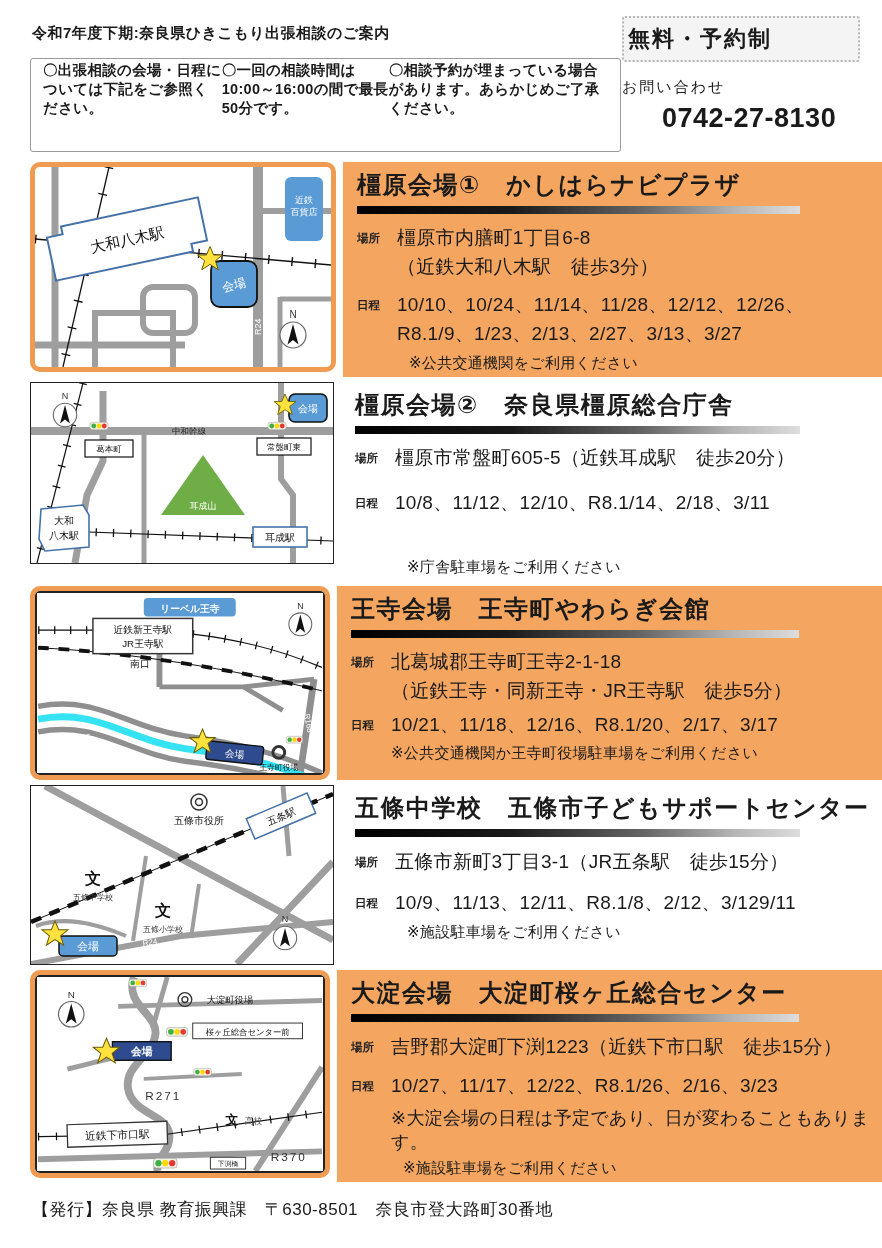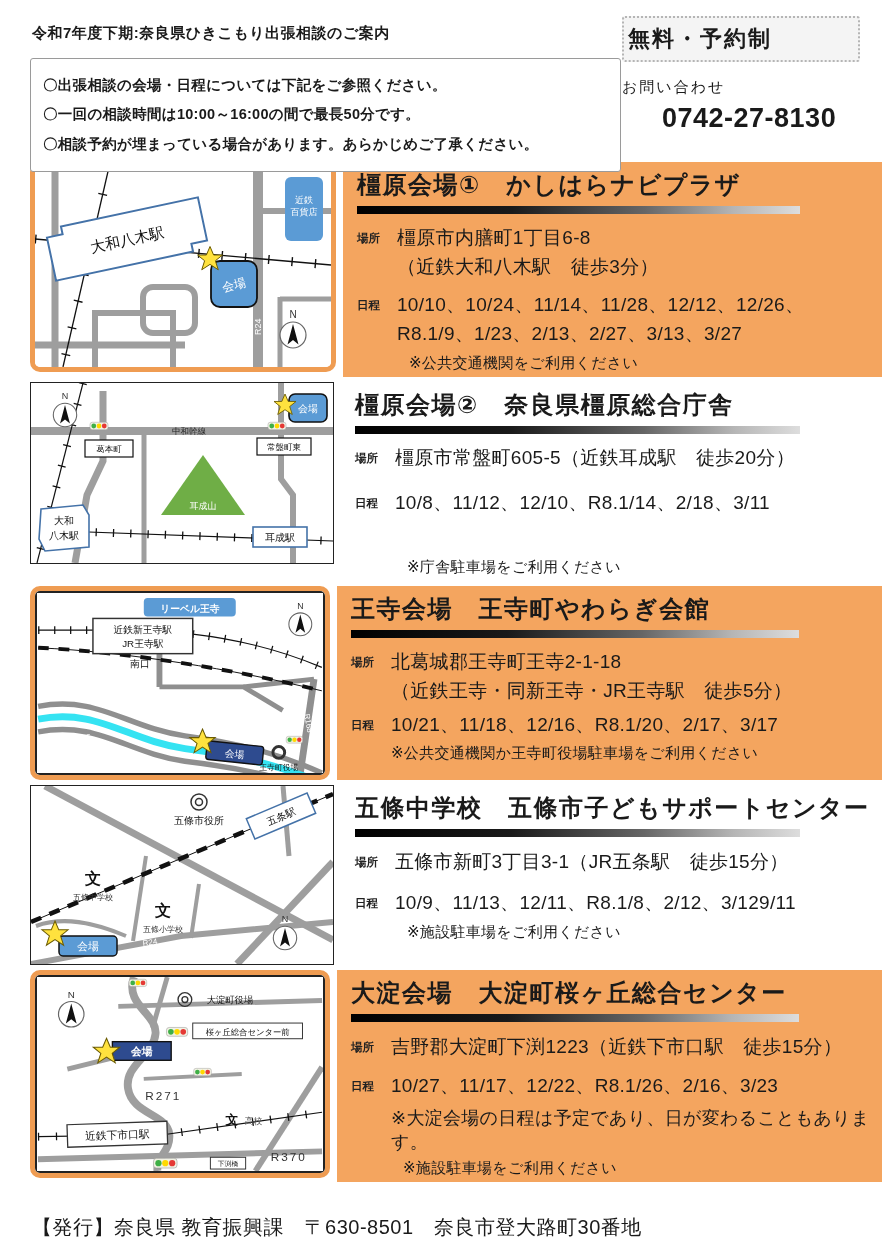--- a/index.html
+++ b/index.html
@@ -7,22 +7,22 @@
     width:882px;height:1248px;background:#ffffff;
     font-family:"Liberation Sans","DejaVu Sans",sans-serif;
     color:#1a1a1a;overflow:hidden;position:relative;
   }
   
   .header{position:relative;height:162px;}
   .doc-title{position:absolute;left:32px;top:24px;font-size:15px;font-weight:bold;letter-spacing:.5px;}
   .notes-box{
     position:absolute;left:30px;top:58px;width:565px;height:88px;
     border:1px solid #9a9a9a;border-radius:3px;background:#fff;
-    display:flex;flex-direction:column;justify-content:space-around;
-    padding:12px 12px;box-sizing:content-box;
+    display:flex;flex-direction:row;justify-content:space-around;
+    padding:2px 12px;box-sizing:content-box;
   }
   .notes-box .note-line{font-size:14.5px;font-weight:bold;letter-spacing:.3px;}
   .contact-col{position:absolute;left:622px;top:16px;width:238px;text-align:left;}
   .free-badge{
     border:2px dotted #b5b5b5;border-radius:3px;background:#f4f4f4;
     font-size:22px;font-weight:bold;letter-spacing:2px;padding:6px 4px;
   }
   .contact-label{font-size:15px;margin-top:16px;letter-spacing:2px;}
   .phone{font-size:27px;font-weight:bold;letter-spacing:.5px;margin-top:6px;margin-left:40px;}
   
@@ -37,21 +37,21 @@
   .v-title{font-size:24px;font-weight:bold;letter-spacing:1.5px;white-space:nowrap;}
   .grad-bar{height:8px;width:86%;margin:5px 0 9px 0;
     background:linear-gradient(90deg,#000 0%,#1a1a1a 35%,#666 65%,#b5b5b5 85%,#ddd 100%);}
   .field{display:flex;margin-top:3px;}
   .f-label{flex:0 0 40px;font-size:11.5px;font-weight:bold;padding-top:8px;color:#222;}
   .f-text{font-size:19px;line-height:1.55;letter-spacing:.3px;}
   .note{font-size:15px;margin:5px 0 0 52px;letter-spacing:.3px;}
   .note.big{font-size:18px;margin-left:40px;}
   .note.mt-lg{margin-top:40px;}
   
-  .footer{margin:32px 0 0 32px;font-size:20px;letter-spacing:.5px;}
+  .footer{margin:16px 0 0 32px;font-size:17px;letter-spacing:.5px;}
   
   svg text{font-family:"Liberation Sans","DejaVu Sans",sans-serif;}
 </style>
 </head>
 <body>
 
 <svg width="0" height="0" style="position:absolute" aria-hidden="true">
   <defs>
     <polygon id="star" points="0,-10 2.9,-3.2 10,-3.2 4.3,1.4 6.6,8.6 0,4.3 -6.6,8.6 -4.3,1.4 -10,-3.2 -2.9,-3.2" fill="#ffe23e" stroke="#6b5b00" stroke-width="0.8"></polygon>
     <g id="signal">

